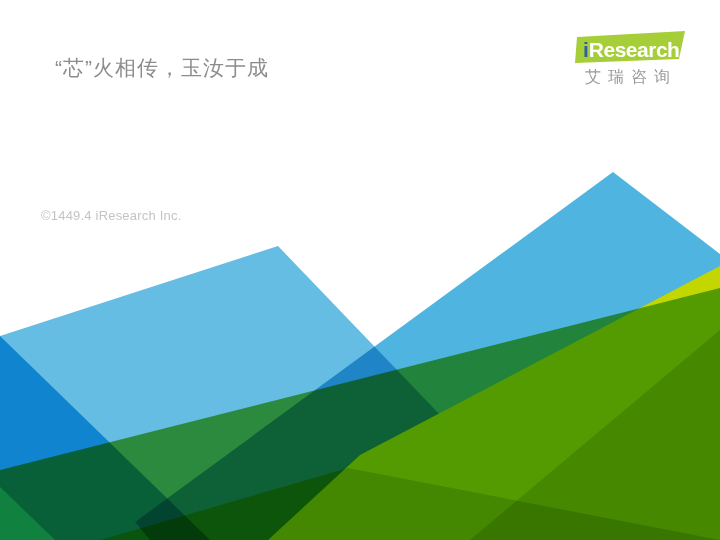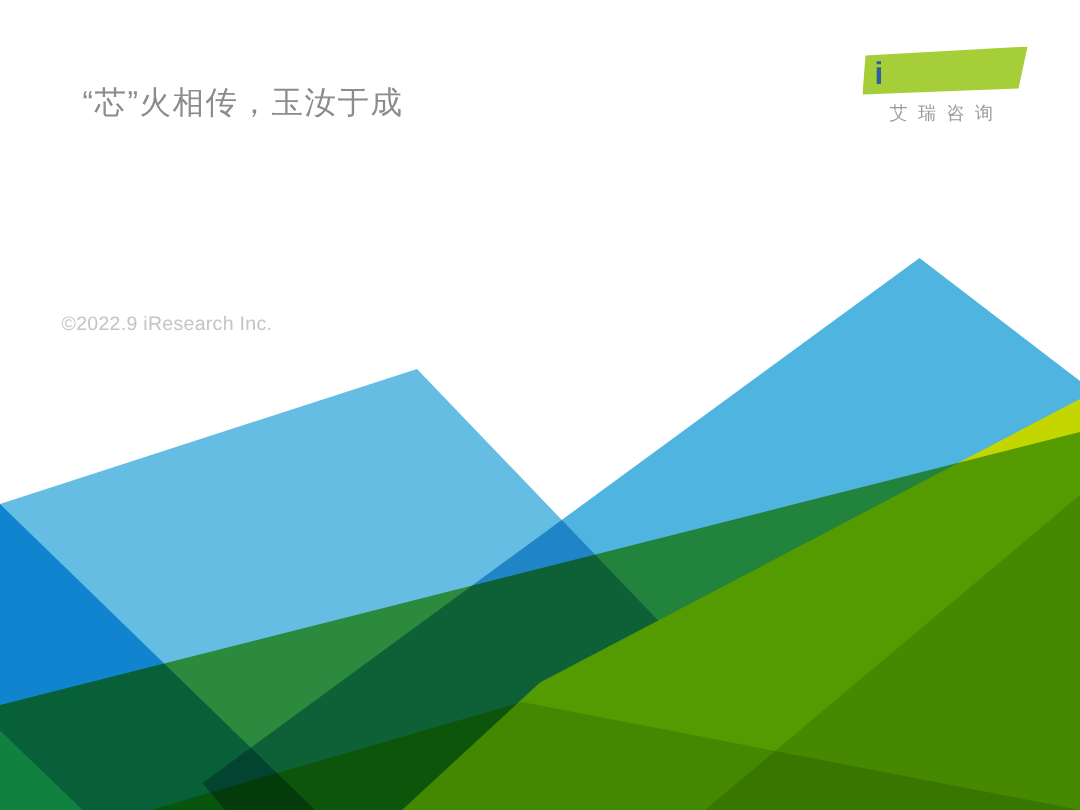--- a/index.html
+++ b/index.html
@@ -98,21 +98,21 @@
     line-height: 1;
     letter-spacing: -0.5px;
     position: relative;
     top: 1px;
   }
   #logo-cn {
     position: absolute;
     left: 4px;
     top: 36px;
     width: 104px;
-    font-size: 12px;
+    font-size: 16px;
     color: #9a9a9a;
     letter-spacing: 7px;
     text-align: center;
     white-space: nowrap;
   }
 </style>
 </head>
 <body>
 
 <div id="slide">
@@ -137,25 +137,26 @@
 
       <polygon points="348,468 720,540 100,540" fill="#c3d600" opacity="0.80" style="mix-blend-mode:multiply"></polygon>
 
       <polygon points="720,330 720,540 470,540" fill="#c8d400" opacity="0.75" style="mix-blend-mode:multiply"></polygon>
     </g>
   </svg>
 
   <div class="text-layer" id="subtitle">“芯”火相传，玉汝于成</div>
 
 
-  <div class="text-layer" id="copyright">©2022.9 iResearch Inc.</div>
+  <div class="text-layer" id="copyright">©1449.4 iResearch Inc.</div>
 
   <div id="logo">
     <svg id="logo-mark" viewBox="0 0 112 34" preserveAspectRatio="none" aria-hidden="true">
       <polygon points="2,6 110,0 104,28 0,32" fill="#a6ce39"></polygon>
     </svg>
     <div id="logo-wordmark">
       <span id="logo-i">i</span>
+      <span id="logo-research">Research</span>
     </div>
     <div id="logo-cn">艾瑞咨询</div>
   </div>
 
 </div>
 
 </body></html>

